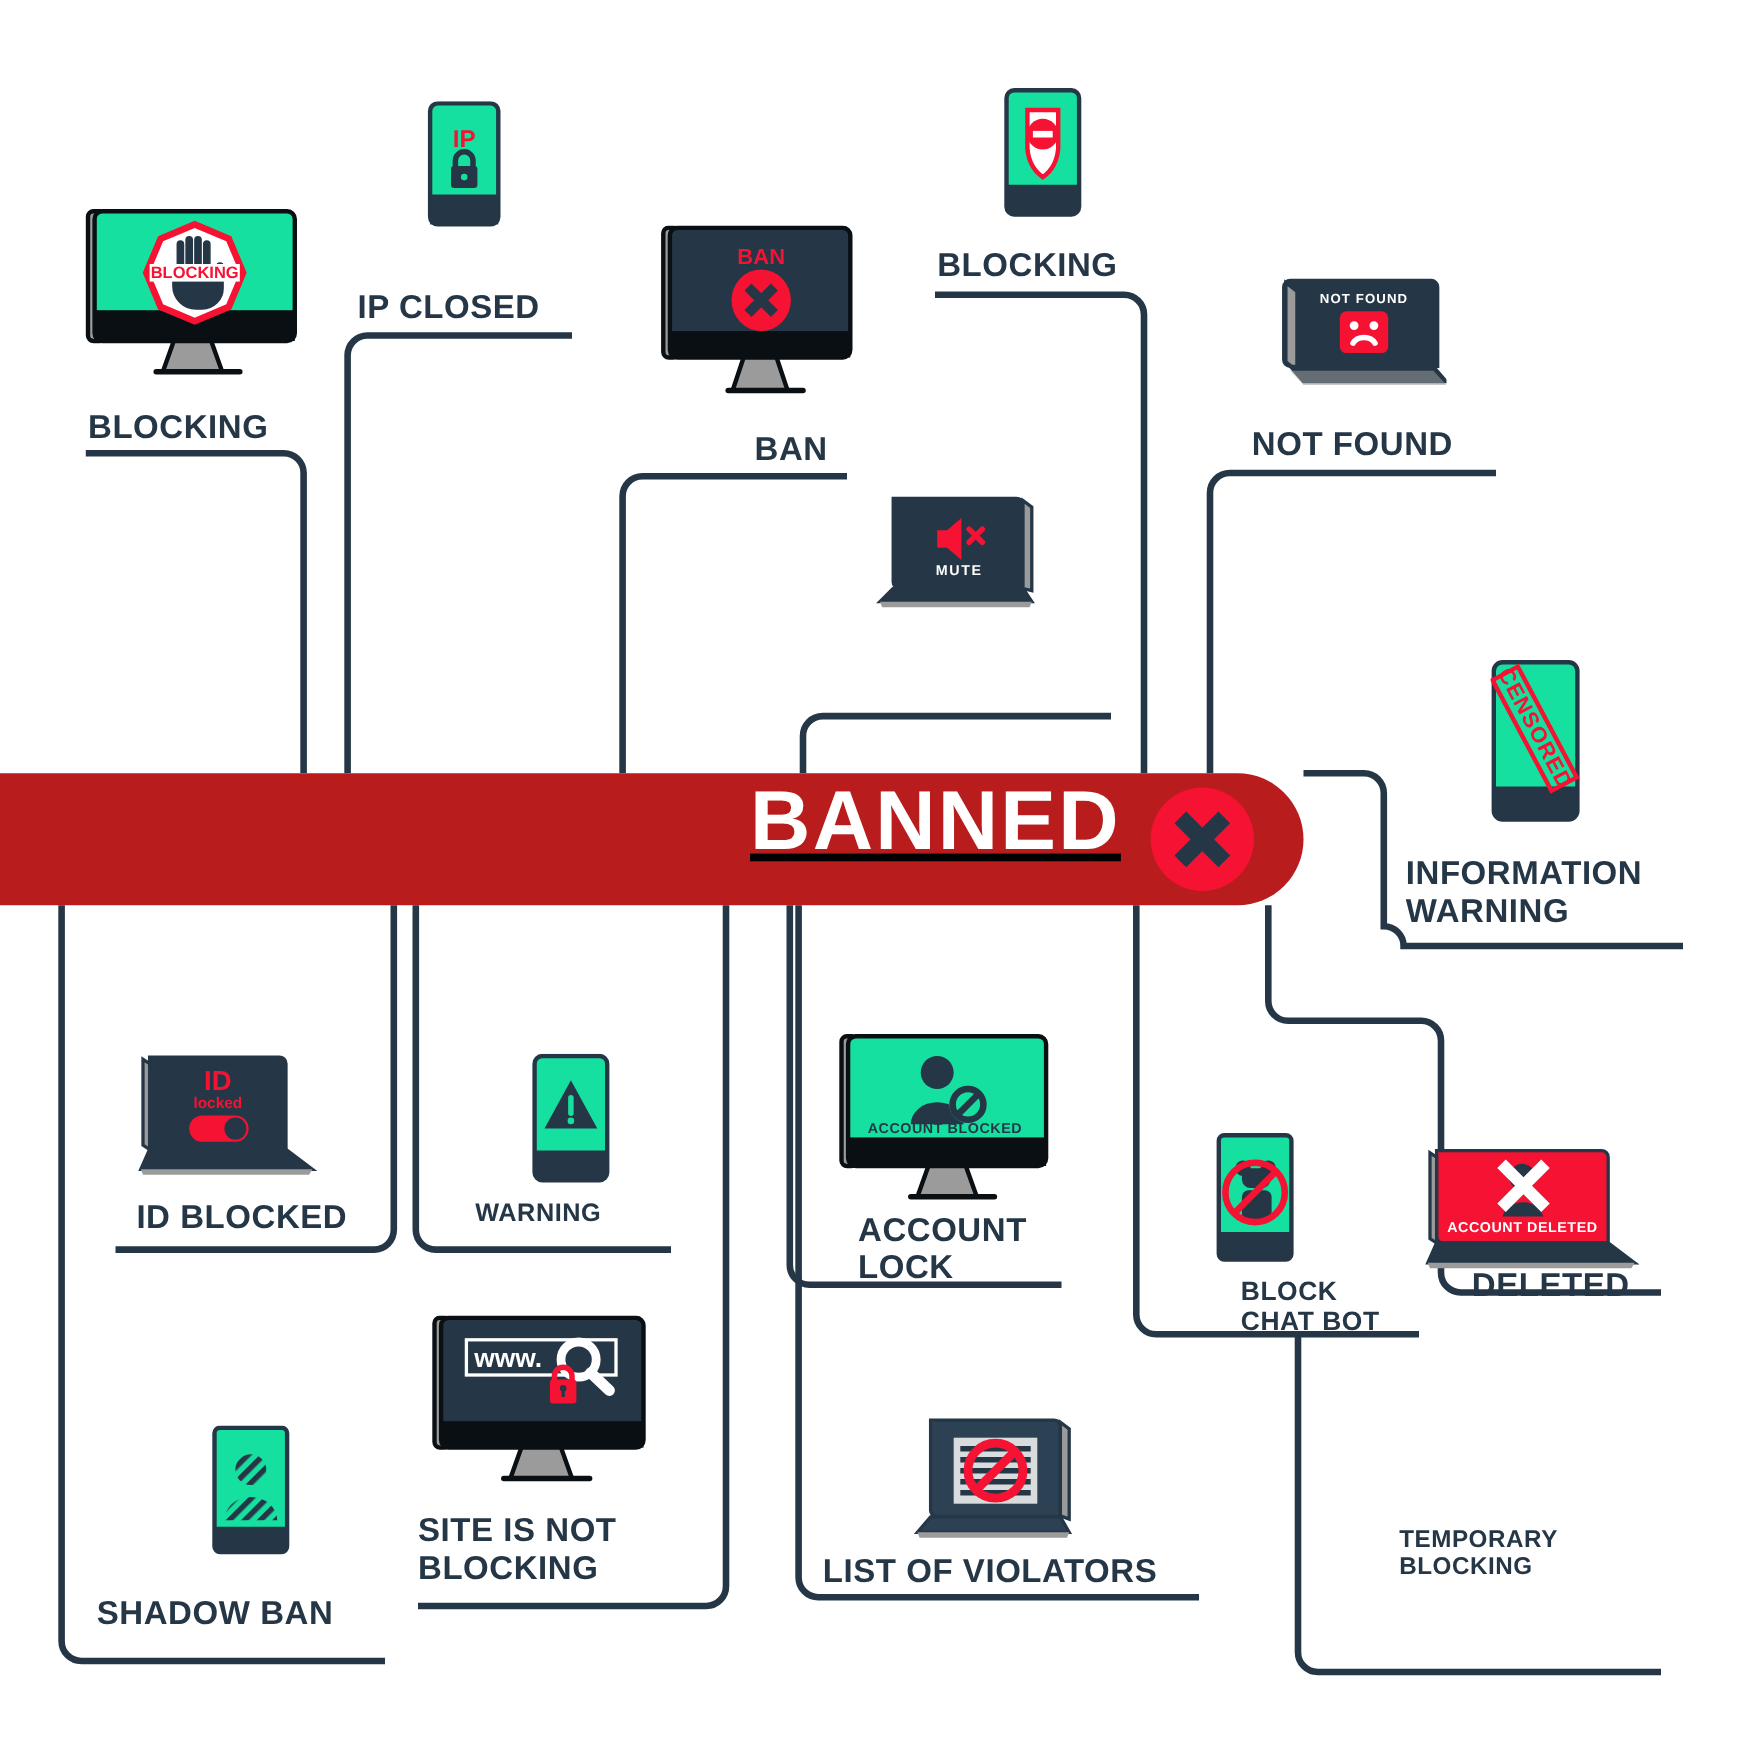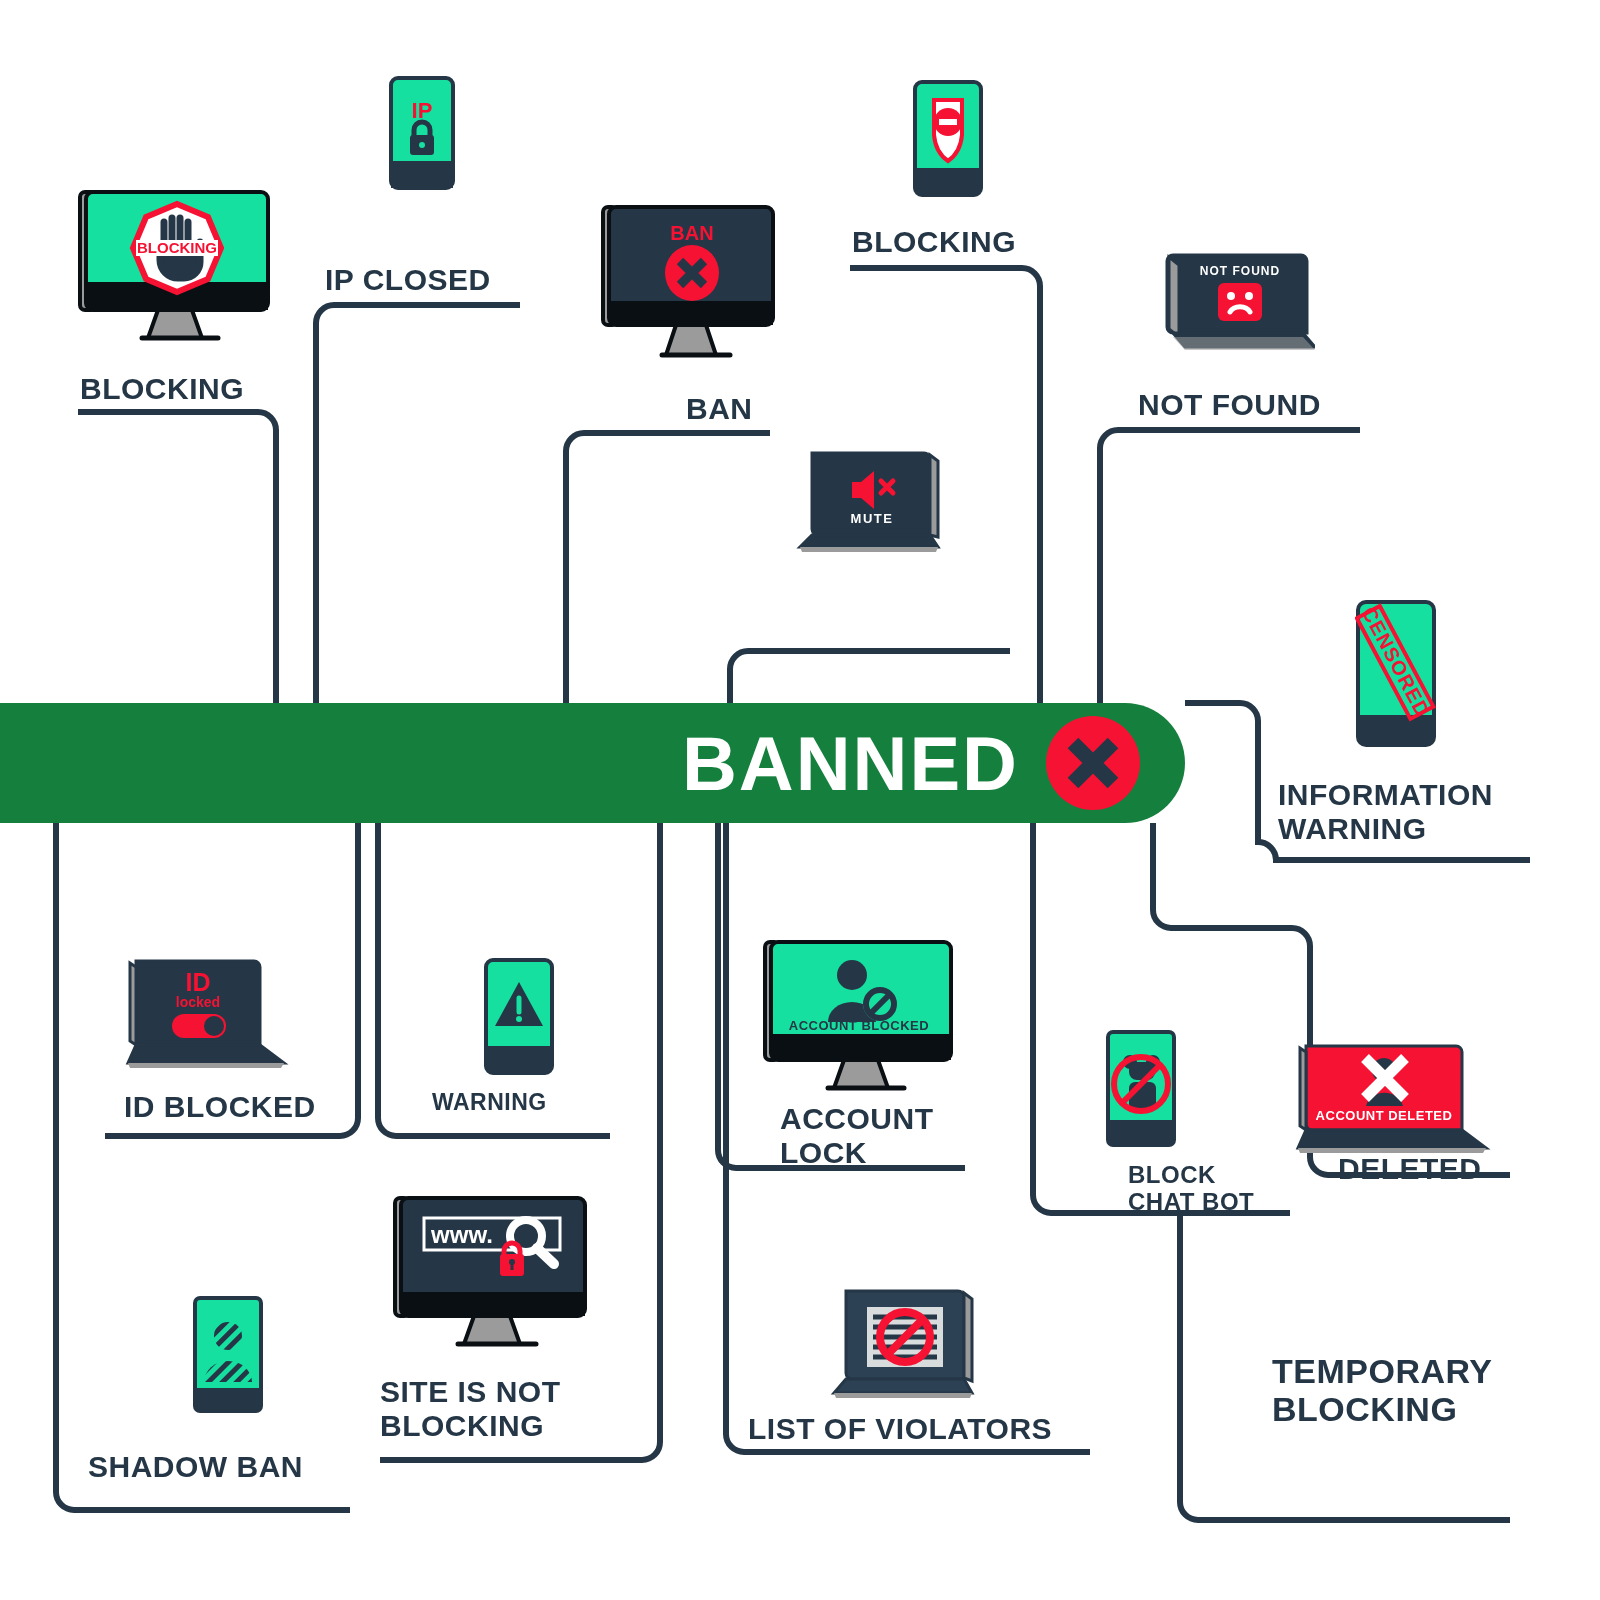--- a/index.html
+++ b/index.html
@@ -2,22 +2,22 @@
 <html><head>
 <meta charset="utf-8">
 <style>
   html,body{margin:0;padding:0;background:#fff;}
   body{width:1600px;height:1600px;overflow:hidden;font-family:"Liberation Sans",sans-serif;}
   #stage{position:relative;width:1600px;height:1600px;background:#fff;}
   #lines{position:absolute;left:0;top:0;width:1600px;height:1600px;}
   .node{position:absolute;}
   .lbl{position:absolute;color:#253746;font-weight:bold;letter-spacing:.5px;
        font-family:"Liberation Sans",sans-serif;line-height:1.12;white-space:pre-line;}
-  .banner{position:absolute;background:#15803d;display:flex;align-items:center;
-          justify-content:flex-end;}
+  .banner{position:absolute;background:#b91c1c;display:flex;align-items:flex-start;
+          justify-content:flex-end;text-decoration:underline;}
   .banner-txt{color:#fff;font-weight:bold;font-size:76px;letter-spacing:2px;
               font-family:"Liberation Sans",sans-serif;}
   .dev{position:absolute;left:0;top:0;}
 </style>
 </head>
 <body>
 
 <div id="stage">
 
   <svg id="lines" viewBox="0 0 1600 1600" fill="none">
@@ -75,21 +75,21 @@
       <g>
         <path d="M101 14 L132 27 L145 58 L132 89 L101 102 L70 89 L57 58 L70 27 Z" fill="#fff" stroke="#F51232" stroke-width="6"></path>
         <path d="M88 32 v26 m8 -30 v28 m8 -28 v28 m8 -24 v24 M84 56 v14 a18 18 0 0 0 18 18 h6 a16 16 0 0 0 16 -16 V52" fill="#253746" stroke="#253746" stroke-width="7" stroke-linecap="round"></path>
         <rect x="60" y="50" width="82" height="16" fill="#fff"></rect>
         <text x="101" y="63" font-family="Liberation Sans, sans-serif" font-size="15" font-weight="bold" fill="#F51232" text-anchor="middle">BLOCKING</text>
       </g>
     </svg>
   </div>
   <div class="lbl" style="left:80px;top:372px;font-size:30px;">BLOCKING</div>
 
-  <div class="node" style="left:388px;top:76px;width:68px;height:115px;">
+  <div class="node" style="left:388px;top:92px;width:68px;height:115px;">
     <svg class="dev" width="68" height="115" viewBox="0 0 68 115">
       <rect x="3" y="2" width="62" height="110" rx="7" fill="#16E0A0" stroke="#253746" stroke-width="4"></rect>
       <rect x="3" y="85" width="62" height="27" rx="0" fill="#253746"></rect>
       <path d="M3 85 h62 v20 a7 7 0 0 1 -7 7 h-48 a7 7 0 0 1 -7 -7 z" fill="#253746"></path>
       <text x="34" y="42" font-family="Liberation Sans, sans-serif" font-size="22" font-weight="bold" fill="#F51232" text-anchor="middle">IP</text>
       <g>
         <path d="M26 60 v-6 a8 8 0 0 1 16 0 v6" stroke="#253746" stroke-width="5" fill="none"></path>
         <rect x="22" y="59" width="24" height="20" rx="3" fill="#253746"></rect>
         <circle cx="34" cy="69" r="3" fill="#16E0A0"></circle>
       </g>
@@ -301,16 +301,16 @@
       <g>
         <rect x="41" y="22" width="76" height="60" fill="#d9dcdd"></rect>
         <path d="M47 32 h64 M47 42 h64 M47 52 h64 M47 62 h64 M47 72 h64" stroke="#253746" stroke-width="5"></path>
         <circle cx="79" cy="52" r="25" fill="none" stroke="#F51232" stroke-width="8"></circle>
         <path d="M61 70 L97 34" stroke="#F51232" stroke-width="8"></path>
       </g>
     </svg>
   </div>
   <div class="lbl" style="left:748px;top:1412px;font-size:30px;">LIST OF VIOLATORS</div>
 
-  <div class="lbl" style="left:1272px;top:1352px;font-size:34px;">TEMPORARY
+  <div class="lbl" style="left:1272px;top:1387px;font-size:22px;">TEMPORARY
 BLOCKING</div>
 
 </div>
 
 </body></html>

